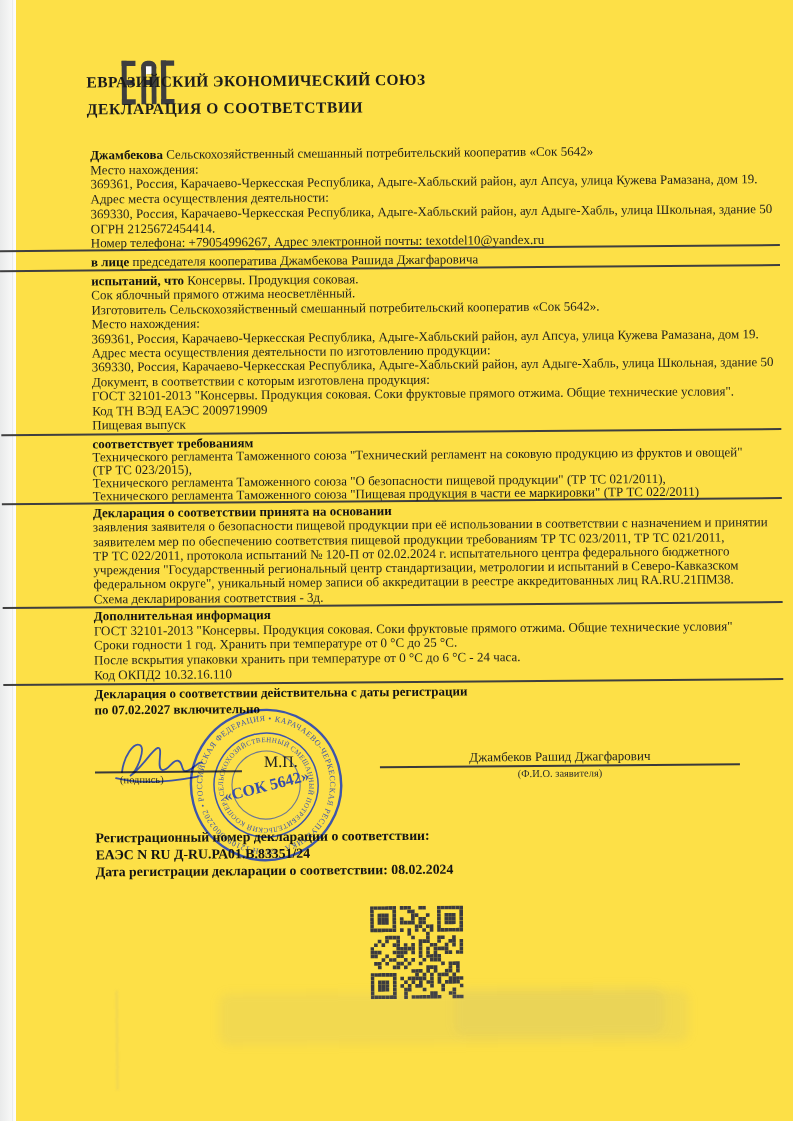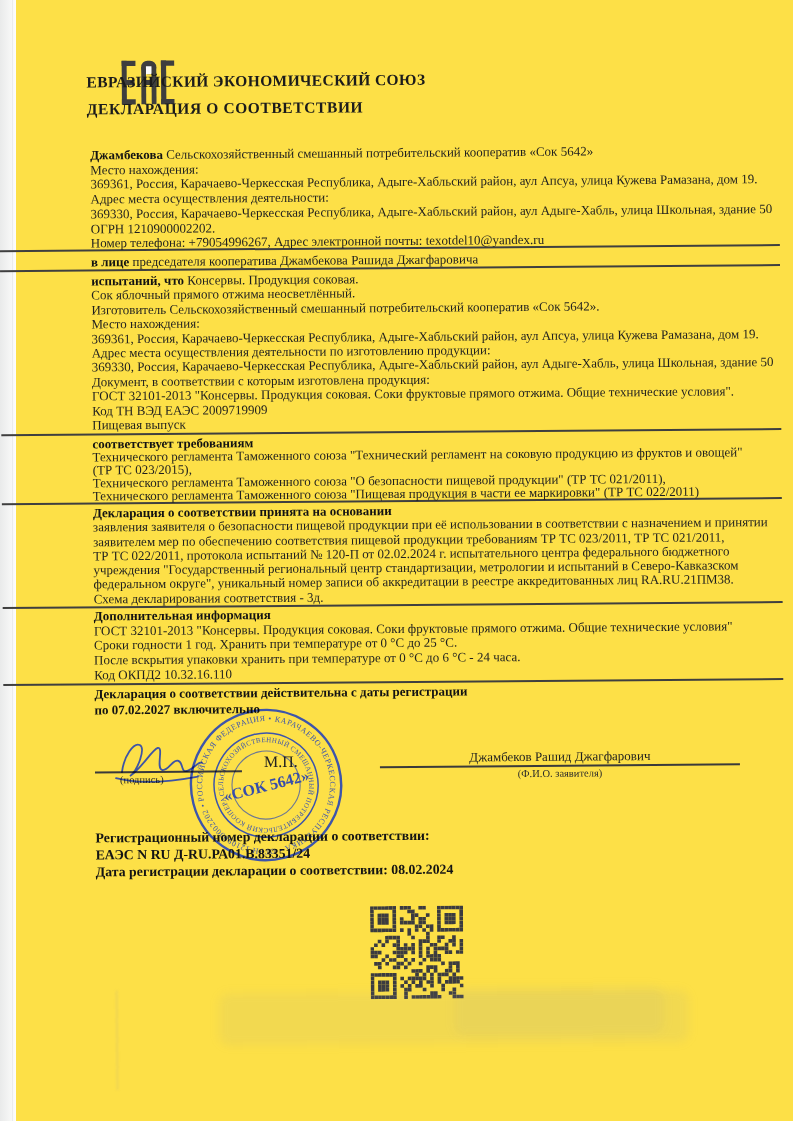--- a/index.html
+++ b/index.html
@@ -91,21 +91,21 @@
     <div class="hr hr4"></div>
     <div class="hr hr5"></div>
     <div class="hr hr6"></div>
 
     <div class="sec s-applicant">
         <div class="tline"><b>Джамбекова</b><span> Сельскохозяйственный смешанный потребительский кооператив «Сок 5642»</span></div>
         <div class="tline"><span>Место нахождения:</span></div>
         <div class="tline"><span>369361, Россия, Карачаево-Черкесская Республика, Адыге-Хабльский район, аул Апсуа, улица Кужева Рамазана, дом 19.</span></div>
         <div class="tline"><span>Адрес места осуществления деятельности:</span></div>
         <div class="tline"><span>369330, Россия, Карачаево-Черкесская Республика, Адыге-Хабльский район, аул Адыге-Хабль, улица Школьная, здание 50</span></div>
-        <div class="tline"><span>ОГРН 1210900002202.</span></div>
+        <div class="tline"><span>ОГРН 2125672454414.</span></div>
         <div class="tline"><span>Номер телефона: +79054996267, Адрес электронной почты: texotdel10@yandex.ru</span></div>
       </div>
     <div class="sec s-person">
         <div class="tline"><b>в лице</b><span> председателя кооператива Джамбекова Рашида Джагфаровича</span></div>
       </div>
     <div class="sec s-declares">
         <div class="tline"><b>испытаний, что</b><span> Консервы. Продукция соковая.</span></div>
         <div class="tline"><span>Сок яблочный прямого отжима неосветлённый.</span></div>
         <div class="tline"><span>Изготовитель Сельскохозяйственный смешанный потребительский кооператив «Сок 5642».</span></div>
         <div class="tline"><span>Место нахождения:</span></div>

